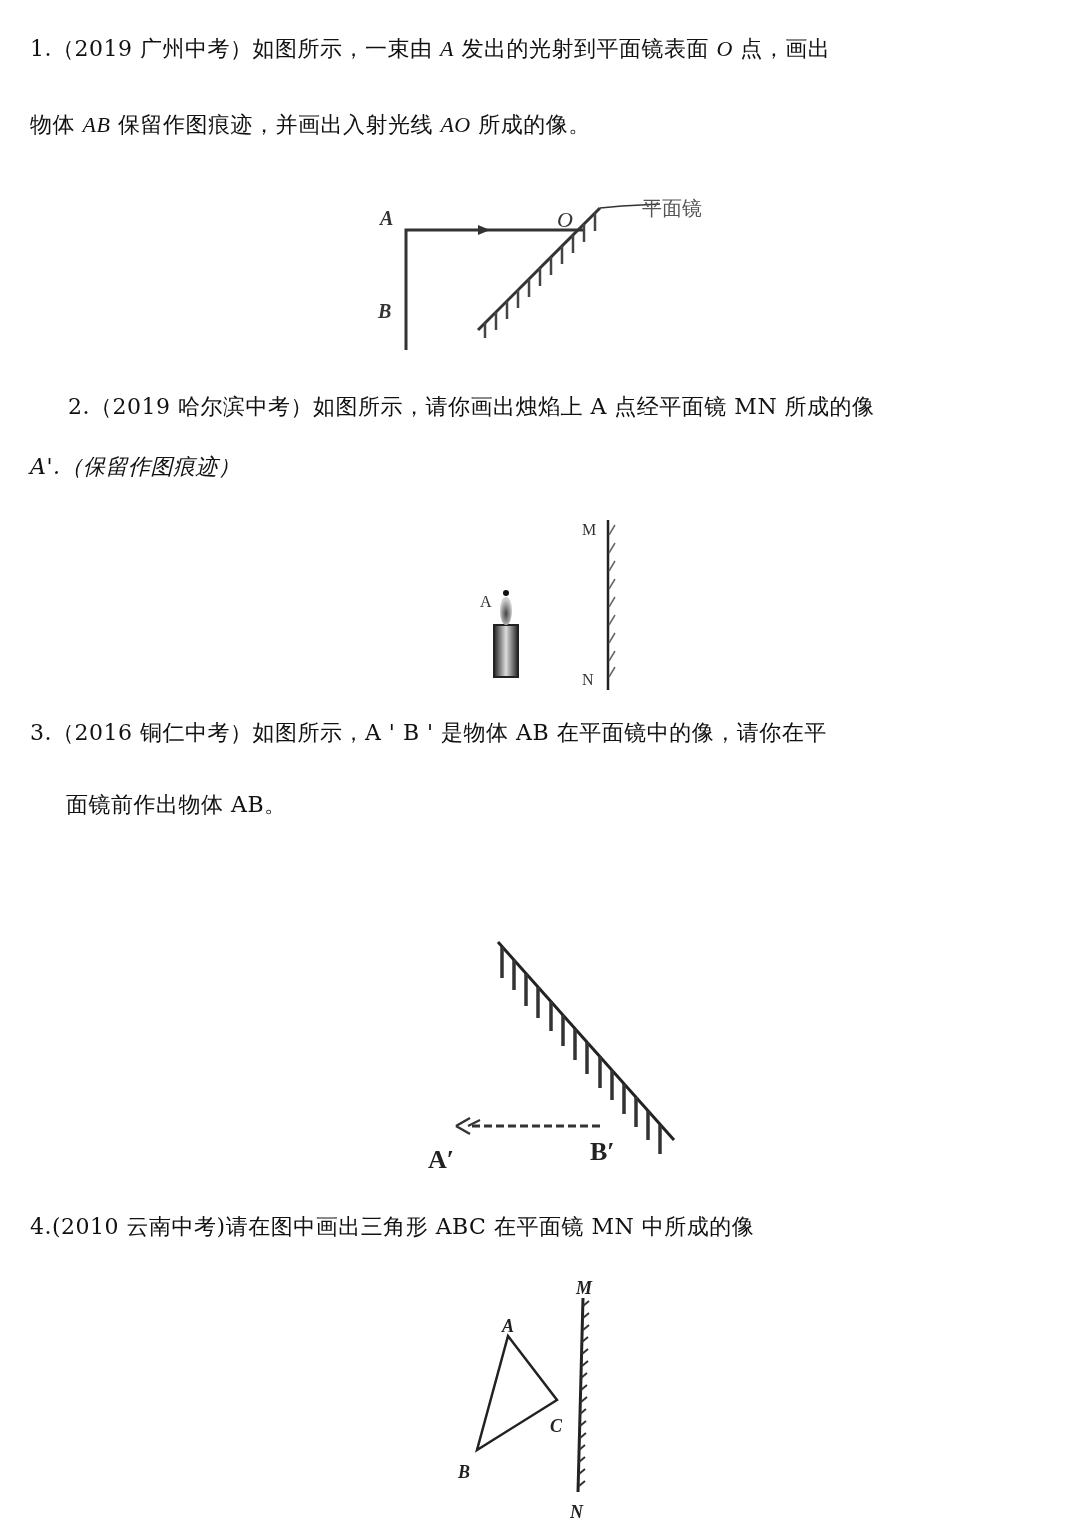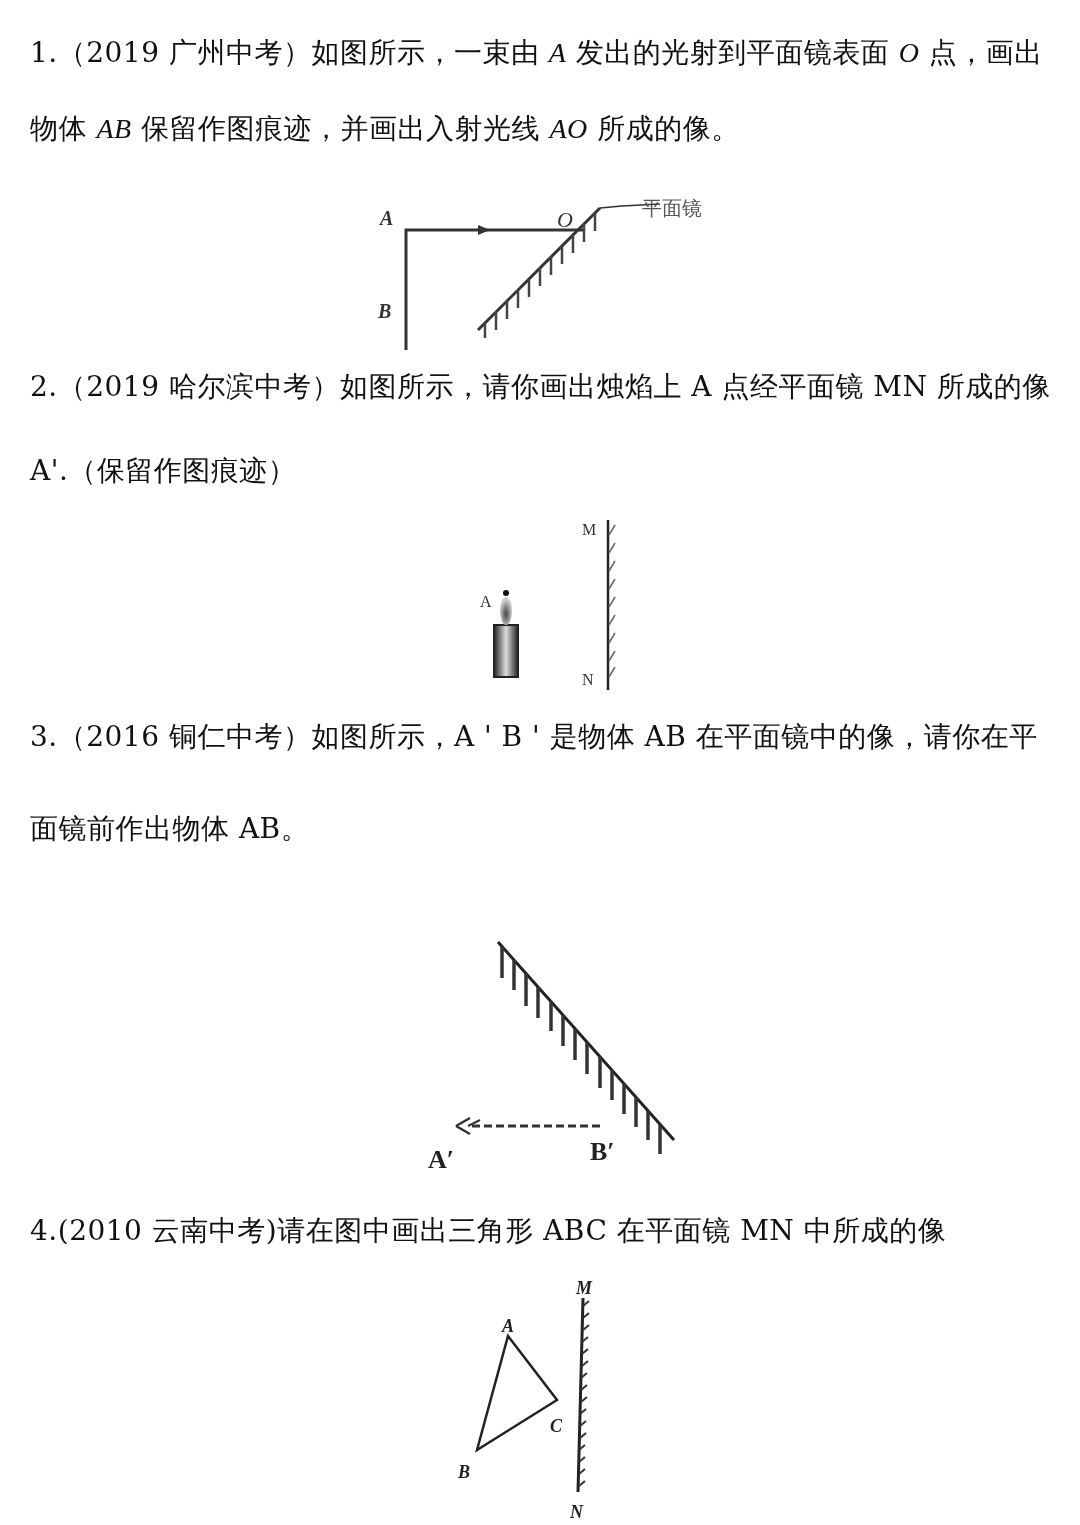--- a/index.html
+++ b/index.html
@@ -1,18 +1,18 @@
 <!DOCTYPE html>
 <html><head>
 <meta charset="utf-8">
 <style>
   html, body { margin: 0; padding: 0; background: #ffffff; }
   body { width: 1080px; height: 1525px; position: relative; overflow: hidden;
          font-family: "DejaVu Serif", "Liberation Serif", serif; color: #111; }
-  .line { position: absolute; left: 30px; font-size: 28px; white-space: nowrap; letter-spacing: 0.5px; }
+  .line { position: absolute; left: 30px; font-size: 22px; white-space: nowrap; letter-spacing: 0.5px; }
   .it { font-style: italic; font-family: "Liberation Serif", serif; }
   .fig { position: absolute; }
   svg text { font-family: "Liberation Serif", serif; }
 </style>
 </head>
 <body>
 
 <div class="line" style="top:34px;">
   <span>1.</span><span>（2019 广州中考）如图所示，一束由 </span><span class="it">A</span><span> 发出的光射到平面镜表面 </span><span class="it">O</span><span> 点，画出</span>
 </div>
@@ -39,24 +39,24 @@
     <line x1="213" y1="55" x2="213" y2="73"></line>
     <line x1="224" y1="44" x2="224" y2="62"></line>
     <line x1="235" y1="33" x2="235" y2="51"></line>
   </g>
   <text x="20" y="45" font-size="20" font-style="italic" font-weight="bold" fill="#333">A</text>
   <text x="18" y="138" font-size="20" font-style="italic" font-weight="bold" fill="#333">B</text>
   <text x="197" y="47" font-size="22" font-style="italic" fill="#333">O</text>
   <text x="282" y="35" font-size="20" fill="#555" font-family="DejaVu Sans, sans-serif">平面镜</text>
 </svg>
 
-<div class="line" style="top:368px;">
+<div class="line" style="top:392px;margin-left:38px;">
   <span>2.</span><span>（2019 哈尔滨中考）如图所示，请你画出烛焰上 A 点经平面镜 MN 所成的像</span>
 </div>
-<div class="line" style="top:452px;">
+<div class="line" style="top:452px;font-style:italic;">
   <span>A'.（保留作图痕迹）</span>
 </div>
 
 <svg class="fig" style="left:460px; top:505px;" width="200" height="195">
   <defs>
     <linearGradient id="cg" x1="0" x2="1">
       <stop offset="0" stop-color="#222"></stop>
         <stop offset="0.5" stop-color="#ddd"></stop>
         <stop offset="1" stop-color="#222"></stop>
     </linearGradient>
@@ -81,21 +81,21 @@
       <line x1="149" y1="156" x2="155" y2="146"></line>
     <line x1="149" y1="172" x2="155" y2="162"></line>
   </g>
   <text x="122" y="30" font-size="16" fill="#333">M</text>
   <text x="122" y="180" font-size="16" fill="#333">N</text>
 </svg>
 
 <div class="line" style="top:718px;">
   <span>3.</span><span>（2016 铜仁中考）如图所示，A ' B ' 是物体 AB 在平面镜中的像，请你在平</span>
 </div>
-<div class="line" style="top:810px;">
+<div class="line" style="top:790px;margin-left:36px;">
   <span>面镜前作出物体 AB。</span>
 </div>
 
 <svg class="fig" style="left:410px; top:920px;" width="290" height="260">
   <line x1="88" y1="22" x2="264" y2="220" stroke="#222" stroke-width="3"></line>
   <g stroke="#333" stroke-width="3.5">
     <line x1="92" y1="27" x2="92" y2="58"></line>
       <line x1="104" y1="40" x2="104" y2="70"></line>
     <line x1="116" y1="54" x2="116" y2="86"></line>
       <line x1="128" y1="67" x2="128" y2="98"></line>

